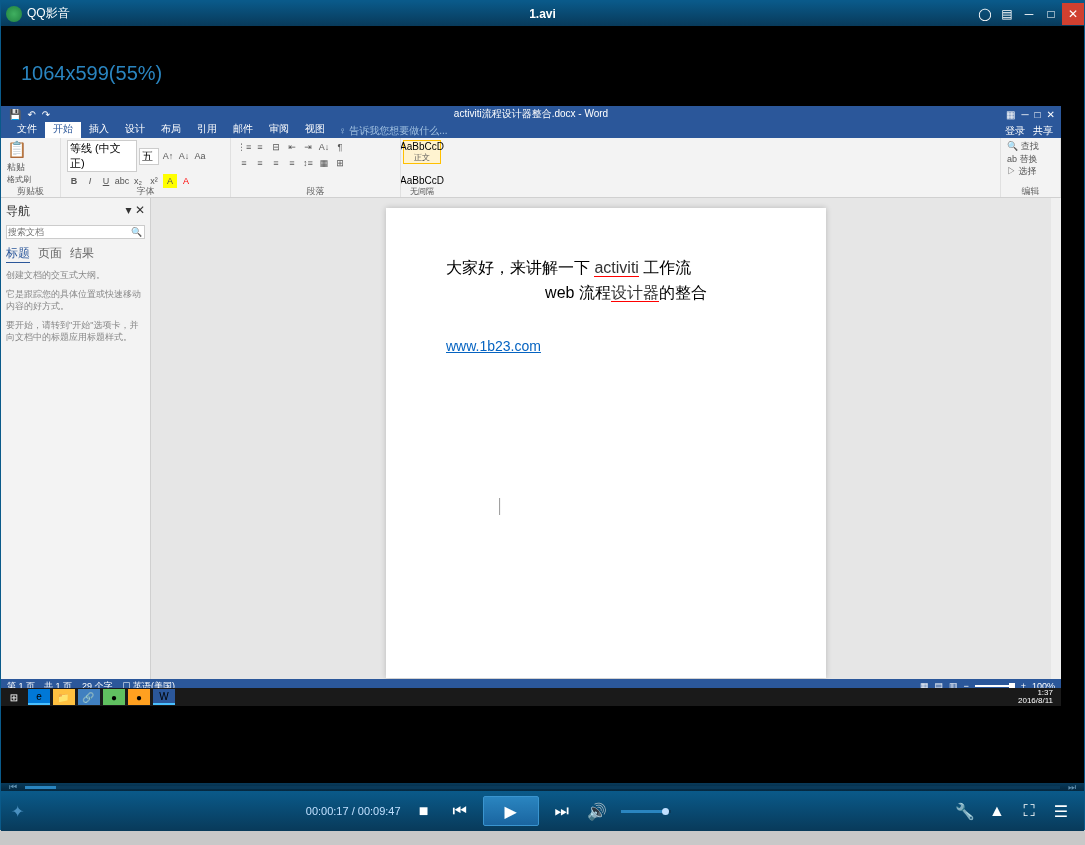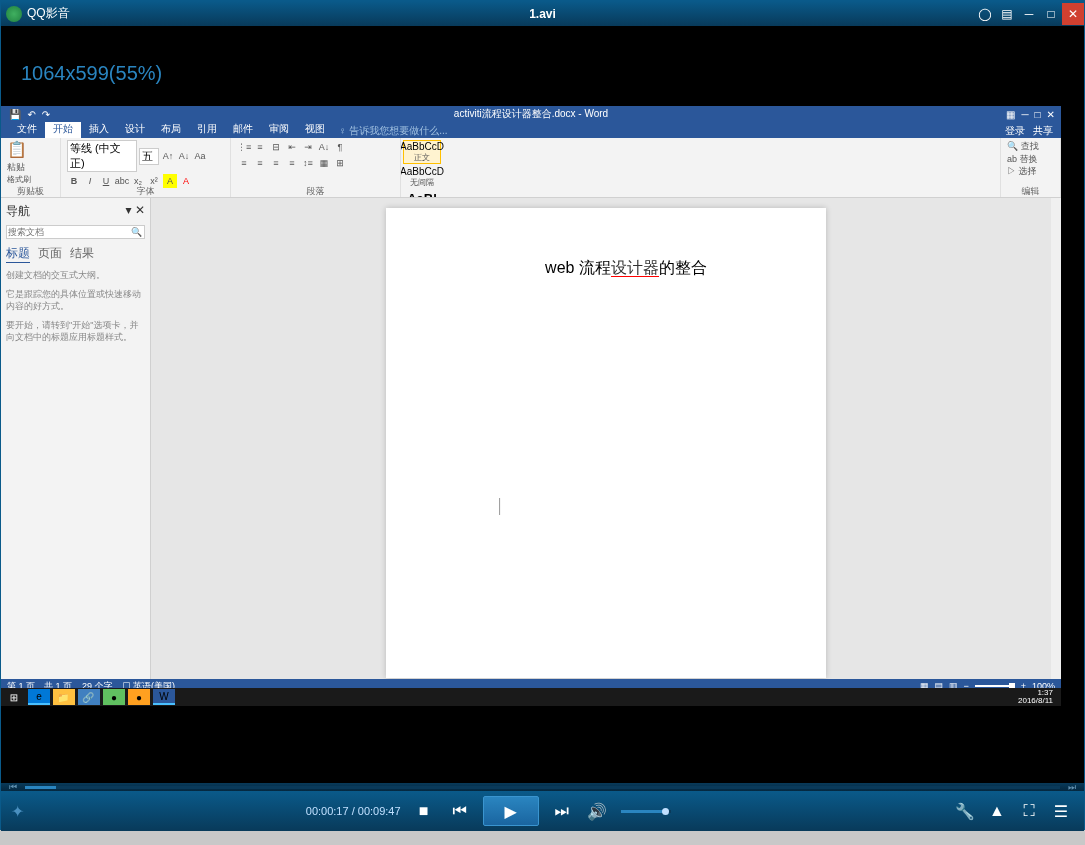--- a/index.html
+++ b/index.html
@@ -26,21 +26,21 @@
 .ribbon { height: 60px; background: #f3f3f3; border-bottom: 1px solid #d0d0d0; display: flex; font-size: 9px; }
 .ribbon-group { border-right: 1px solid #e0e0e0; padding: 2px 6px; display: flex; flex-direction: column; position: relative; }
 .group-label { position: absolute; bottom: 0; left: 0; right: 0; text-align: center; color: #666; font-size: 9px; height: 12px; line-height: 12px; }
 .clipboard { width: 60px; }
 .paste-btn { display: flex; flex-direction: column; align-items: flex-start; gap: 2px; color: #555; }
 .font-group { width: 170px; }
 .font-row { display: flex; gap: 2px; align-items: center; margin-bottom: 2px; }
 .font-select { border: 1px solid #ccc; font-size: 11px; padding: 0 2px; background: #fff; }
 .btn-icon { width: 14px; height: 14px; display: flex; align-items: center; justify-content: center; color: #555; cursor: pointer; }
 .para-group { width: 170px; }
-.styles-group { flex: 1; display: flex; align-items: flex-start; gap: 1px; overflow: hidden; padding: 2px; }
+.styles-group { flex: 1; display: flex; align-items: flex-start; gap: 10px; overflow: hidden; padding: 2px; }
 .style-item { width: 38px; height: 42px; border: 1px solid transparent; display: flex; flex-direction: column; align-items: center; justify-content: center; cursor: pointer; }
 .style-item.active { border-color: #ffc000; background: #fff3d0; }
 .style-preview { font-size: 10px; }
 .style-name { font-size: 8px; color: #555; }
 .edit-group { width: 60px; }
 .content-row { display: flex; height: 481px; }
 .nav-pane { width: 150px; background: #f3f3f3; border-right: 1px solid #d0d0d0; padding: 5px; font-size: 10px; }
 .nav-title { font-size: 12px; color: #333; margin-bottom: 5px; display: flex; justify-content: space-between; }
 .nav-search { width: 100%; border: 1px solid #ccc; font-size: 9px; padding: 1px; background: #fff; display: flex; }
 .nav-search input { border: none; flex: 1; font-size: 9px; outline: none; }
@@ -224,24 +224,28 @@
               <span class="nav-tab active">标题</span>
               <span class="nav-tab">页面</span>
               <span class="nav-tab">结果</span>
             </div>
             <div class="nav-text">创建文档的交互式大纲。</div>
             <div class="nav-text">它是跟踪您的具体位置或快速移动内容的好方式。</div>
             <div class="nav-text">要开始，请转到"开始"选项卡，并向文档中的标题应用标题样式。</div>
           </div>
           <div class="doc-area">
             <div class="page">
+              <div class="doc-line" style="text-align:left;font-size:16px">
+                <span>大家好，来讲解一下 </span><span class="underline-red">activiti</span><span> 工作流</span>
+              </div>
               <div class="doc-line" style="text-align:center;font-size:16px;padding-left:40px">
                 <span>web 流程</span><span class="underline-red">设计器</span><span>的整合</span>
               </div>
               <div style="height:30px"></div>
+              <div class="doc-line"><a class="link">www.1b23.com</a></div>
               <div style="position:absolute;left:110px;top:290px;color:#999">│</div>
             </div>
             <div class="scrollbar-v"></div>
           </div>
         </div>
 
         <div class="statusbar">
           <span>第 1 页，共 1 页</span>
           <span>29 个字</span>
           <span>☐ <span>英语(美国)</span></span>

